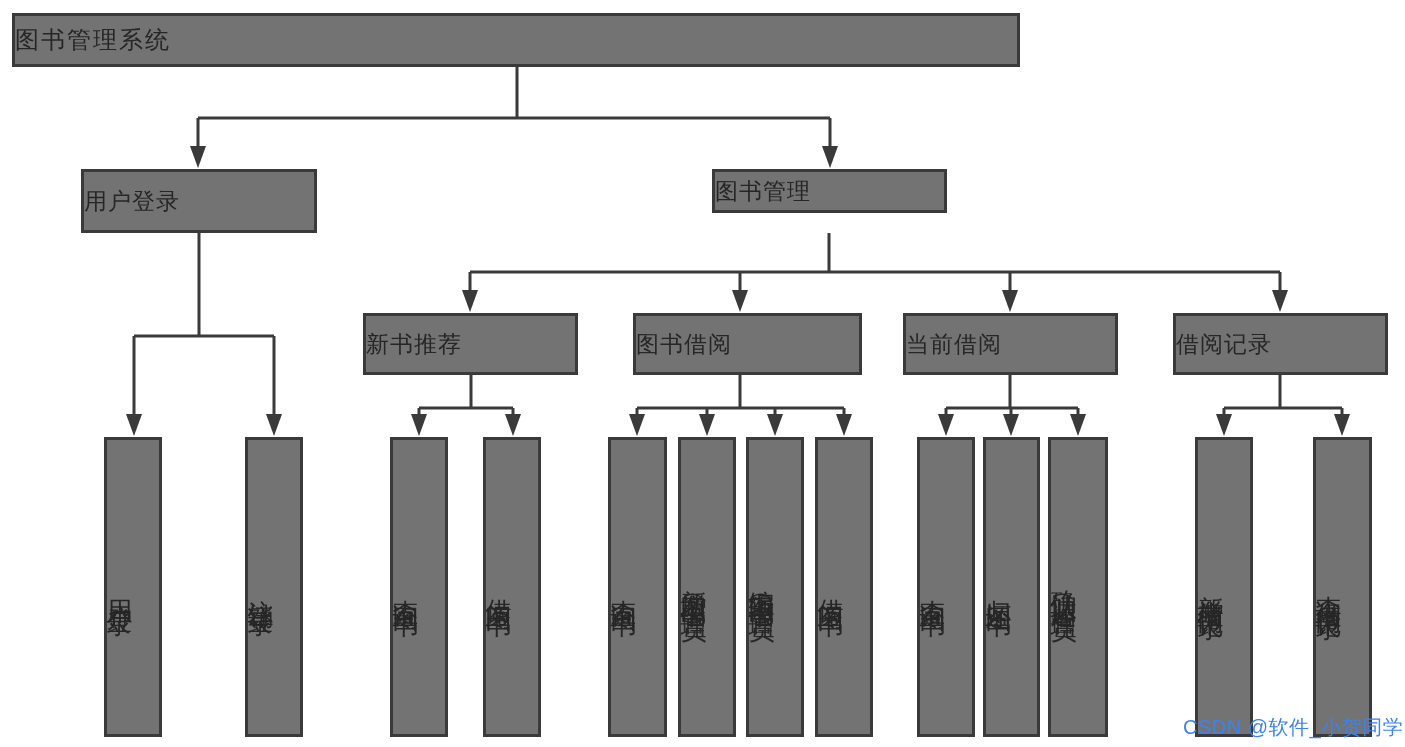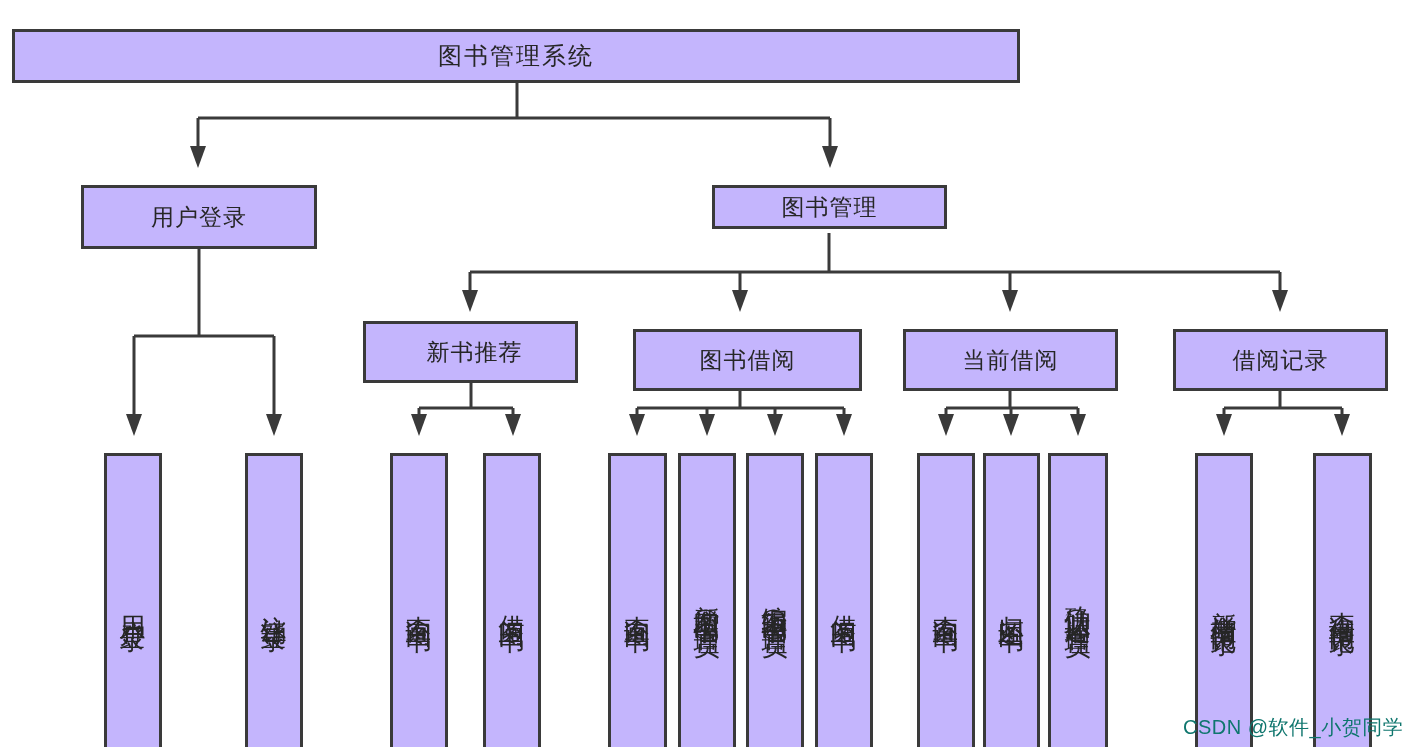--- a/index.html
+++ b/index.html
@@ -18,27 +18,26 @@
   #connector-svg {
     position: absolute;
     left: 0;
     top: 0;
     pointer-events: none;
   }
   .box {
     position: absolute;
     box-sizing: border-box;
     border: 3px solid #3a3a3a;
-    background: #c4b5fd;
+    background: #737373;
     display: flex;
     align-items: center;
-    justify-content: center;
+    justify-content: flex-start;
     color: #262626;
     z-index: 2;
-    margin-top: 16px;
   }
   .box.h {
     font-size: 23px;
     letter-spacing: 1px;
   }
   .box.root {
     font-size: 24px;
     letter-spacing: 2px;
   }
   .box.leaf {
@@ -49,21 +48,21 @@
     text-orientation: mixed;
     letter-spacing: 4px;
     line-height: 1;
     white-space: nowrap;
   }
   .watermark {
     position: absolute;
     left: 1183px;
     top: 714px;
     font-size: 20px;
-    color: #0f766e;
+    color: #3b82f6;
     letter-spacing: 0.5px;
     white-space: nowrap;
     z-index: 6;
   }
 </style>
 </head>
 <body>
 
 <div id="canvas">
 
@@ -111,21 +110,21 @@
     <span>图书管理系统</span>
   </div>
 
   <div class="box h" style="left:81px; top:169px; width:236px; height:64px;">
     <span>用户登录</span>
   </div>
   <div class="box h" style="left:712px; top:169px; width:235px; height:44px;">
     <span>图书管理</span>
   </div>
 
-  <div class="box h" style="left:363px; top:305px; width:215px; height:62px;padding-left:8px;">
+  <div class="box h" style="left:363px; top:313px; width:215px; height:62px;">
     <span>新书推荐</span>
   </div>
   <div class="box h" style="left:633px; top:313px; width:229px; height:62px;">
     <span>图书借阅</span>
   </div>
   <div class="box h" style="left:1173px; top:313px; width:215px; height:62px;">
     <span>借阅记录</span>
   </div>
   <div class="box h" style="left:903px; top:313px; width:215px; height:62px;">
     <span>当前借阅</span>

